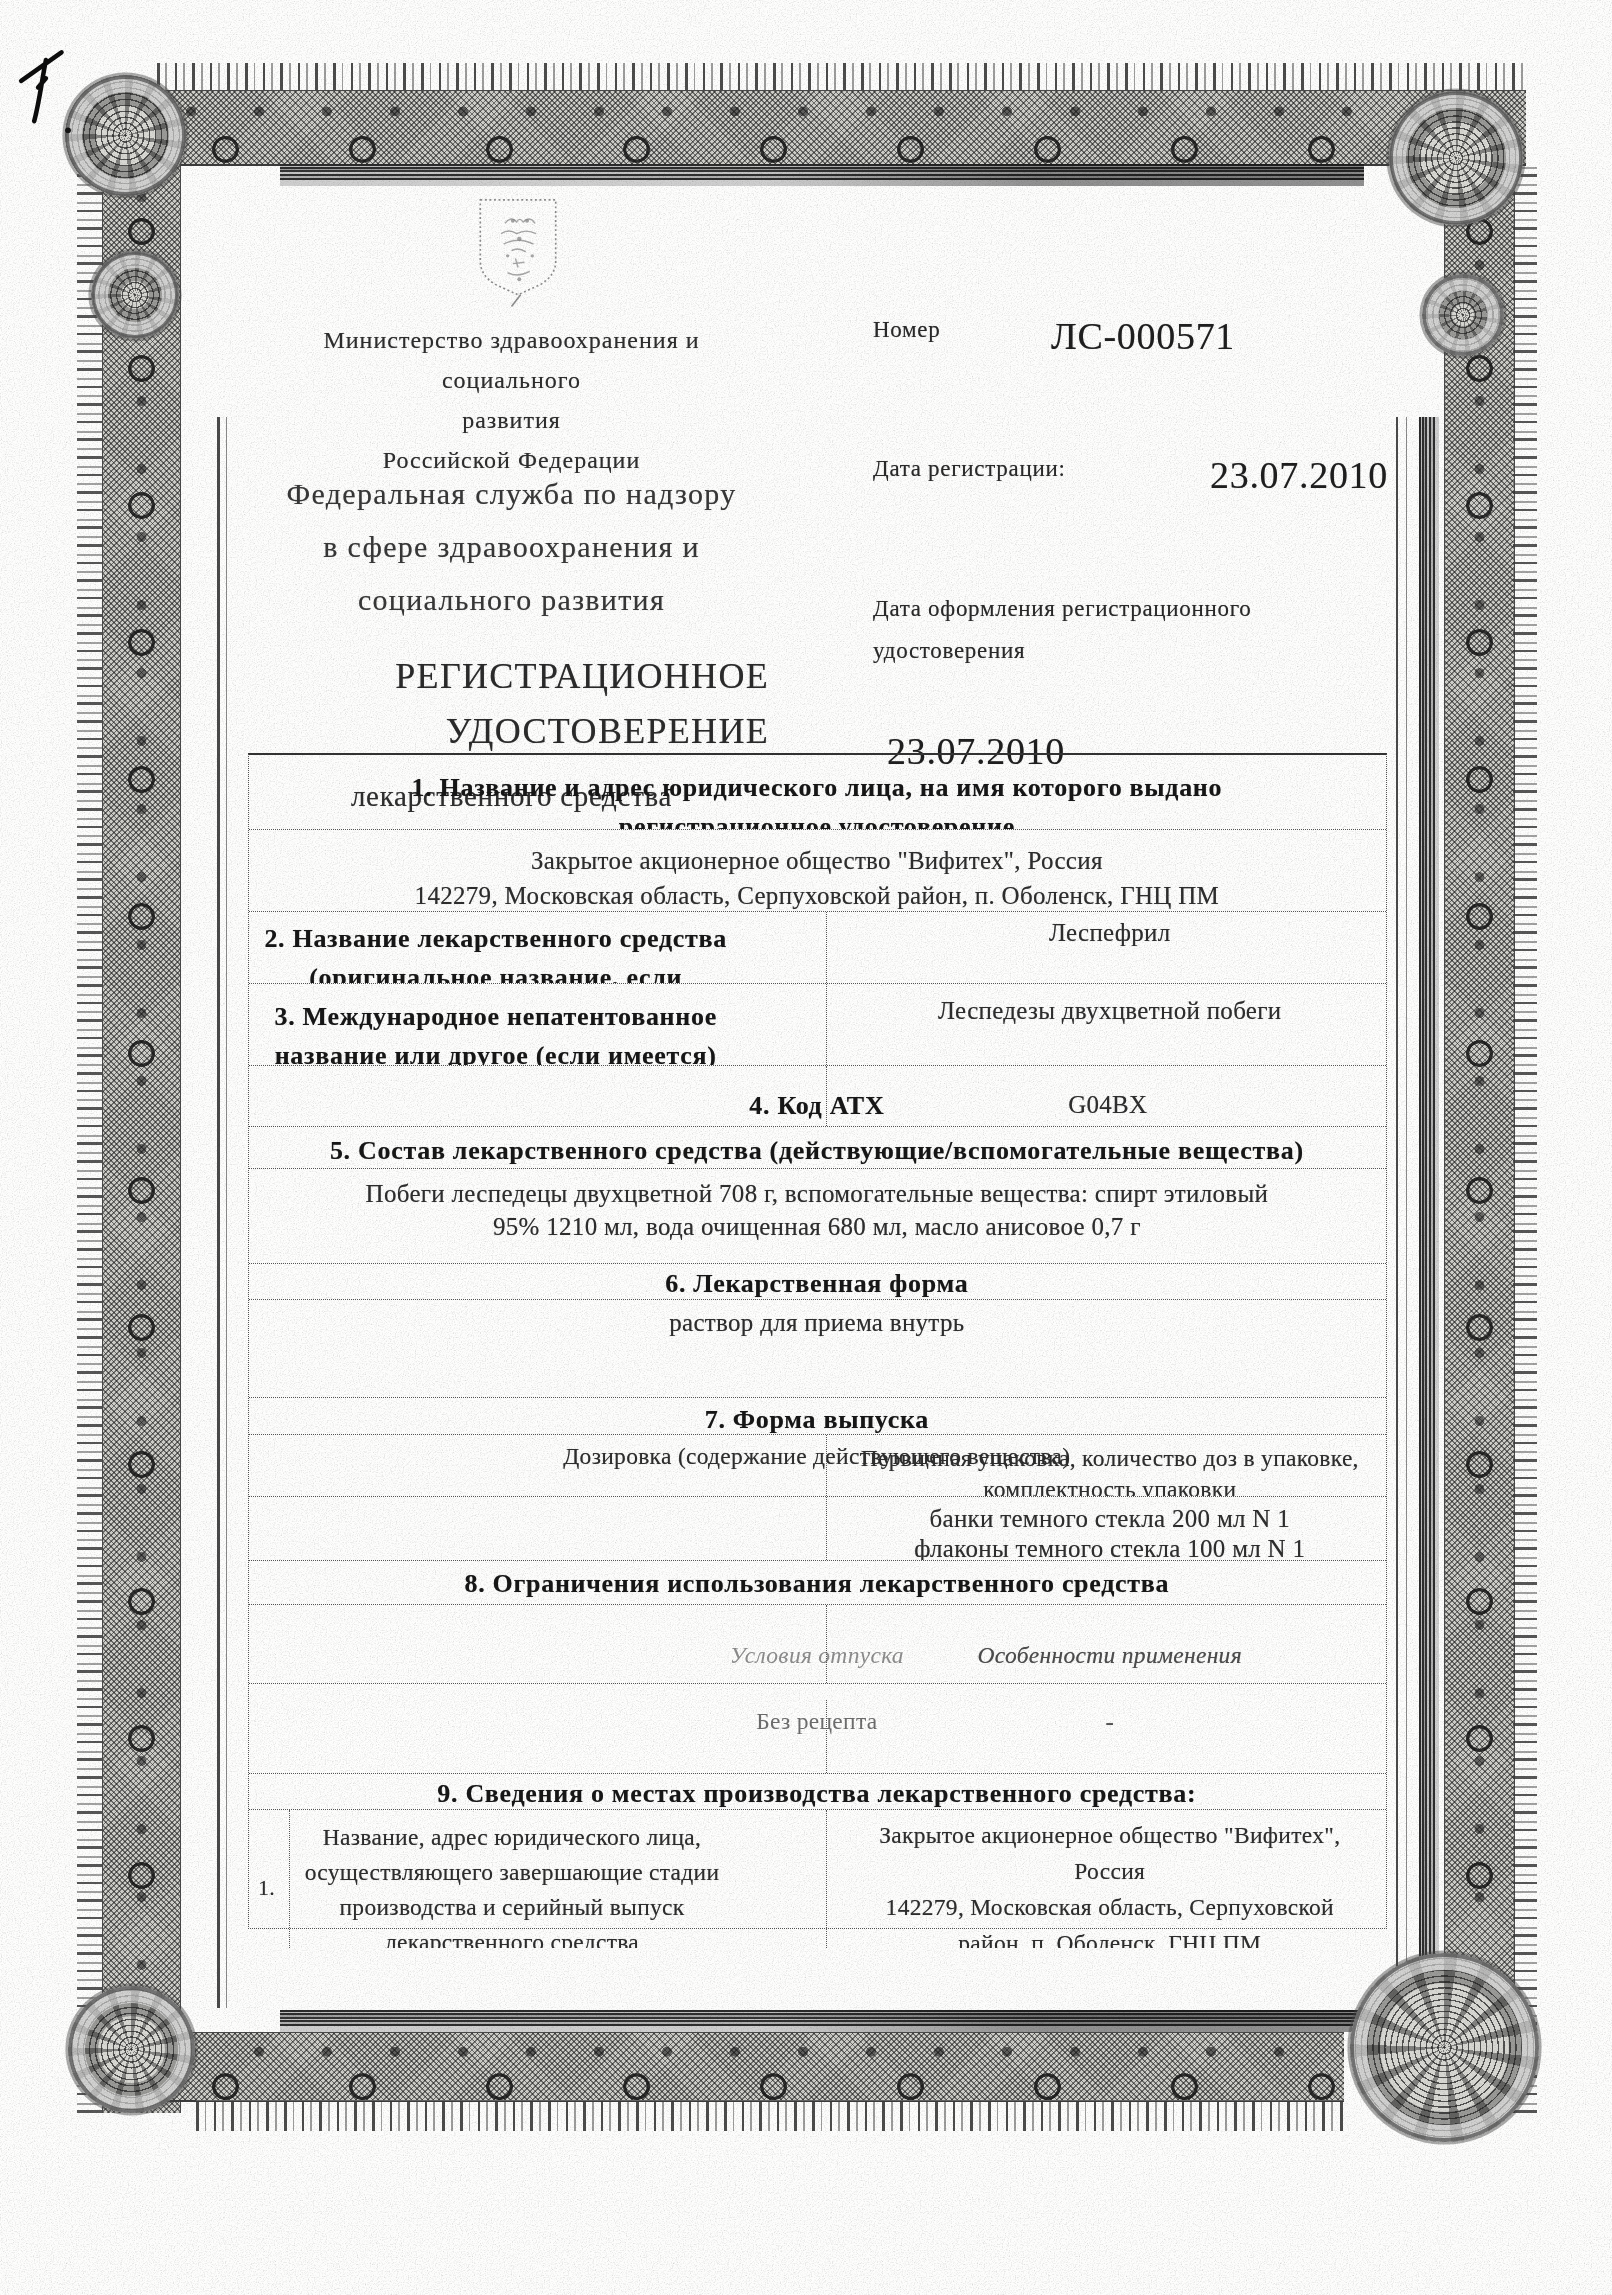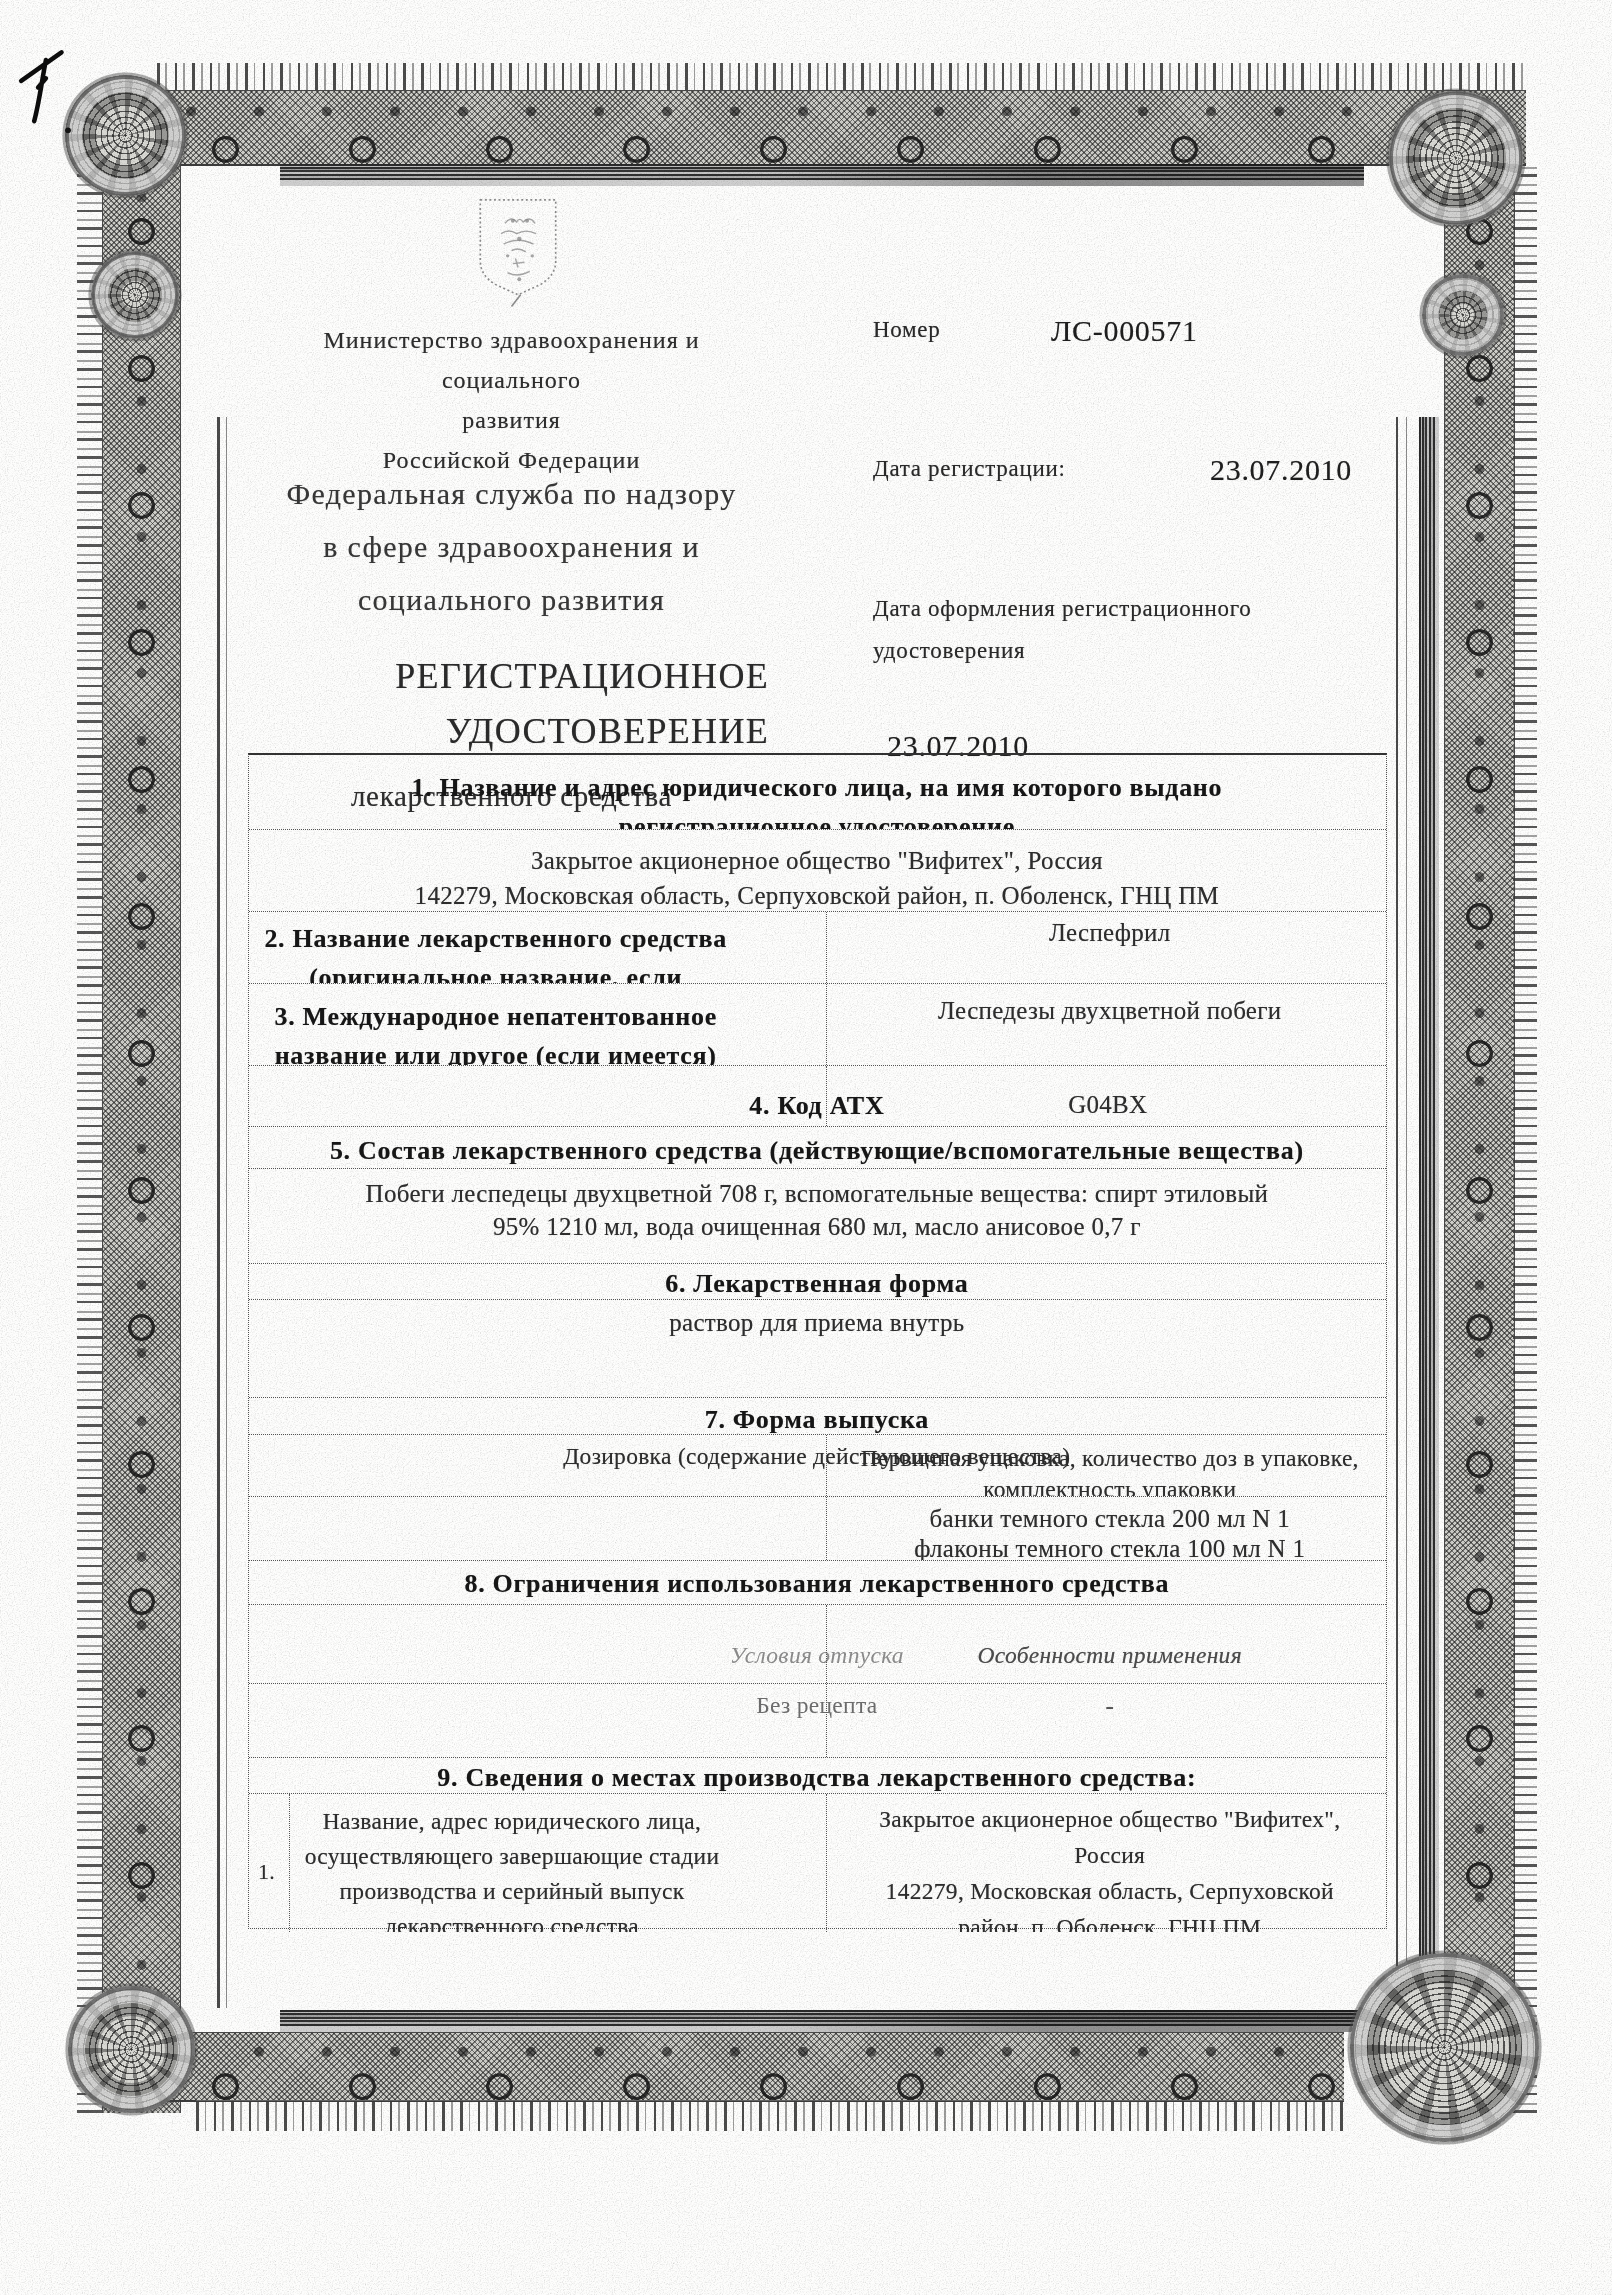--- a/index.html
+++ b/index.html
@@ -42,21 +42,21 @@
   .thinline{background:#4a4a4a;}
   .thinline.lt{background:#8a8a8a;}
   
   .ctr{text-align:center;}
   .ink{text-shadow:0 0 0.7px rgba(20,20,20,.45);}
   .ministry{font-size:24px;line-height:40px;letter-spacing:1px;color:#2e2e2e;}
   .service{font-size:30px;line-height:53px;letter-spacing:1.3px;color:#383838;}
   .doctitle{font-size:36px;line-height:55px;letter-spacing:1.3px;color:#2b2b2b;}
   .docsub{font-size:29px;letter-spacing:0.7px;color:#2e2e2e;}
   .rlabel{font-size:23px;letter-spacing:0.7px;color:#2a2a2a;}
-  .rvalue{font-size:30px;letter-spacing:0.7px;color:#1f1f1f;}
+  .rvalue{font-size:38px;letter-spacing:0.7px;color:#1f1f1f;}
   .rwrap{line-height:42px;}
   
   .tbl{left:248px;top:753px;width:1139px;height:1176px;
        border-left:1.3px dotted #555;border-right:1.3px dotted #555;border-bottom:1.3px dotted #555;
        border-top:2.6px solid #333;box-sizing:border-box;text-align:center;}
   .row{position:relative;border-bottom:1.3px dotted #575757;box-sizing:border-box;overflow:hidden;}
   .row:last-child{border-bottom:none;}
   .hrow{font-weight:bold;font-size:26px;letter-spacing:0.7px;color:#171717;}
   .btext{font-size:25px;letter-spacing:0.3px;color:#2e2e2e;}
   .cell{padding-left:5.2px;padding-right:6.5px;}
@@ -213,21 +213,21 @@
 
     <div class="row hrow cell ink" style="height:44px;padding-top:7.8px;">
       <div>8. Ограничения использования лекарственного средства</div>
     </div>
 
     <div class="row" style="height:79px;">
       <div class="btext cell italic faint" style="padding-top:37px;font-size:23.5px;">Условия отпуска</div>
       <div class="col2 coldiv btext italic ink" style="padding-top:37px;font-size:23.5px;color:#4d4d4d;">Особенности применения</div>
     </div>
 
-    <div class="row" style="height:74px;">
+    <div class="row" style="height:74px;margin-top:16px;">
       <div class="btext cell" style="padding-top:7.8px;font-size:23.5px;color:#6e6e6e;">Без рецепта</div>
       <div class="col2 coldiv btext ink" style="padding-top:7.8px;color:#555;">-</div>
     </div>
 
     <div class="row hrow cell ink" style="height:36px;padding-top:5.2px;">
       <div>9. Сведения о местах производства лекарственного средства:</div>
     </div>
 
     <div class="row" style="height:138px;">
       <div class="abs btext ink" style="left:9px;top:65px;font-size:22px;">1.</div>

